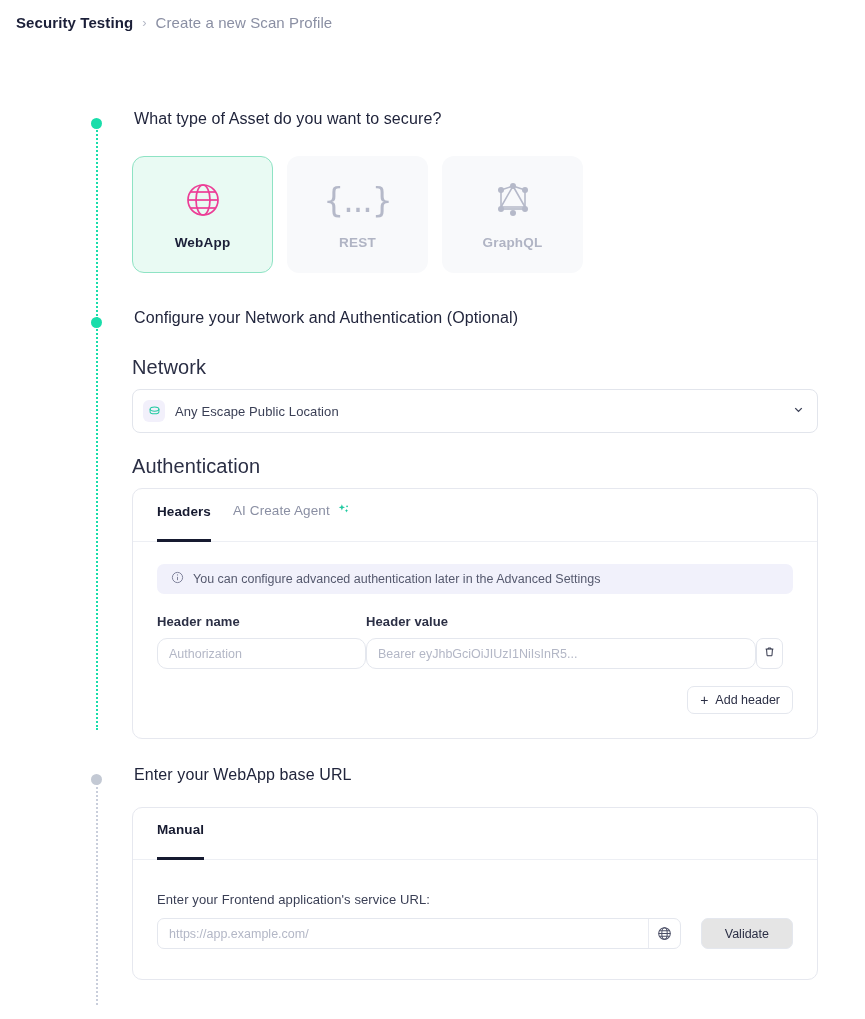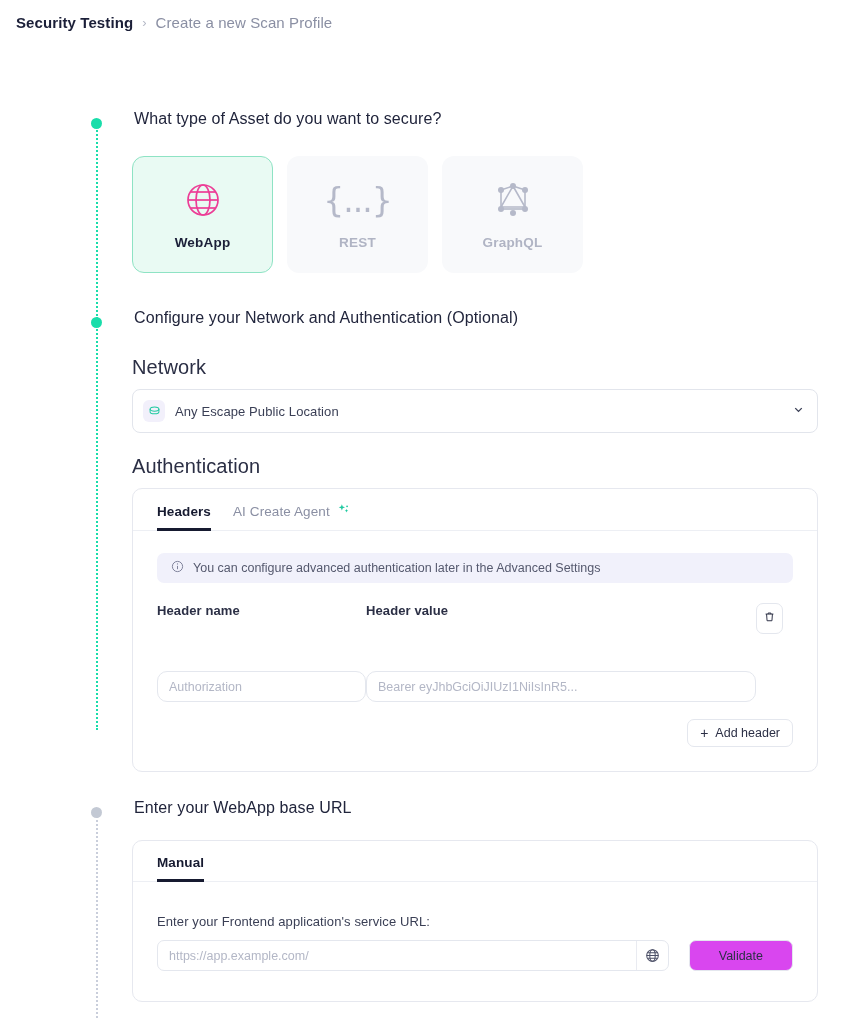--- a/index.html
+++ b/index.html
@@ -162,25 +162,24 @@
   .tabs {
     display: flex;
     align-items: flex-end;
     gap: 22px;
     padding: 14px 24px 0 24px;
     border-bottom: 1px solid #edeff4;
   }
   .tab {
     font-size: 13.5px;
     color: #8a8fa3;
-    padding-bottom: 9px;
+    padding-bottom: 20px;
     border-bottom: 3px solid transparent;
     cursor: pointer;
     display: flex;
-    align-items: center;
     gap: 7px;
     margin-bottom: -1px;
     letter-spacing: .1px;
   }
   .tab.active {
     color: #161a30;
     font-weight: 700;
     border-bottom-color: #161a30;
   }
 
@@ -194,20 +193,21 @@
     align-items: center;
     gap: 9px;
     padding: 0 14px;
     font-size: 12.5px;
     color: #55596e;
   }
 
   .hdr-grid {
     display: flex;
     gap: 0;
+    align-items: flex-end;
     margin-top: 20px;
   }
   .hdr-col-name { width: 209px; }
   .hdr-col-value { width: 390px; }
   .hdr-head {
     font-size: 13px;
     font-weight: 700;
     color: #2b2f45;
     margin-bottom: 9px;
     letter-spacing: .1px;
@@ -216,21 +216,20 @@
     width: 100%;
     height: 31px;
     border: 1px solid #e4e7ee;
     border-radius: 10px;
     background: #fff;
     font-family: "Liberation Sans", sans-serif;
     font-size: 12.5px;
     color: #3a3f55;
     padding: 0 11px;
     outline: none;
-    margin-top: 44px;
   }
   .txt-input::placeholder { color: #b3b7c6; }
   .icon-btn {
     width: 27px; height: 31px;
     border: 1px solid #e4e7ee;
     border-radius: 7px;
     background: #fff;
     display: flex; align-items: center; justify-content: center;
     cursor: pointer;
     padding: 0;
@@ -286,25 +285,25 @@
     width: 32px;
     height: 100%;
     border-left: 1px solid #e9ebf1;
     display: flex; align-items: center; justify-content: center;
     cursor: pointer;
   }
   .validate-btn {
     height: 31px;
     border: 1px solid #e4e7ee;
     border-radius: 7px;
-    background: #d946ef;
+    background: #e5e5e5;
     font-family: "Liberation Sans", sans-serif;
     font-size: 12.5px;
     color: #2b2f45;
-    padding: 0 29px;
+    padding: 0 23px;
     cursor: pointer;
   }
   .mt-step { margin-top: 35px; }
 </style>
 </head>
 <body>
 
 <div class="breadcrumb">
   <span class="crumb-current">Security Testing</span>
   <span class="crumb-sep">›</span>

